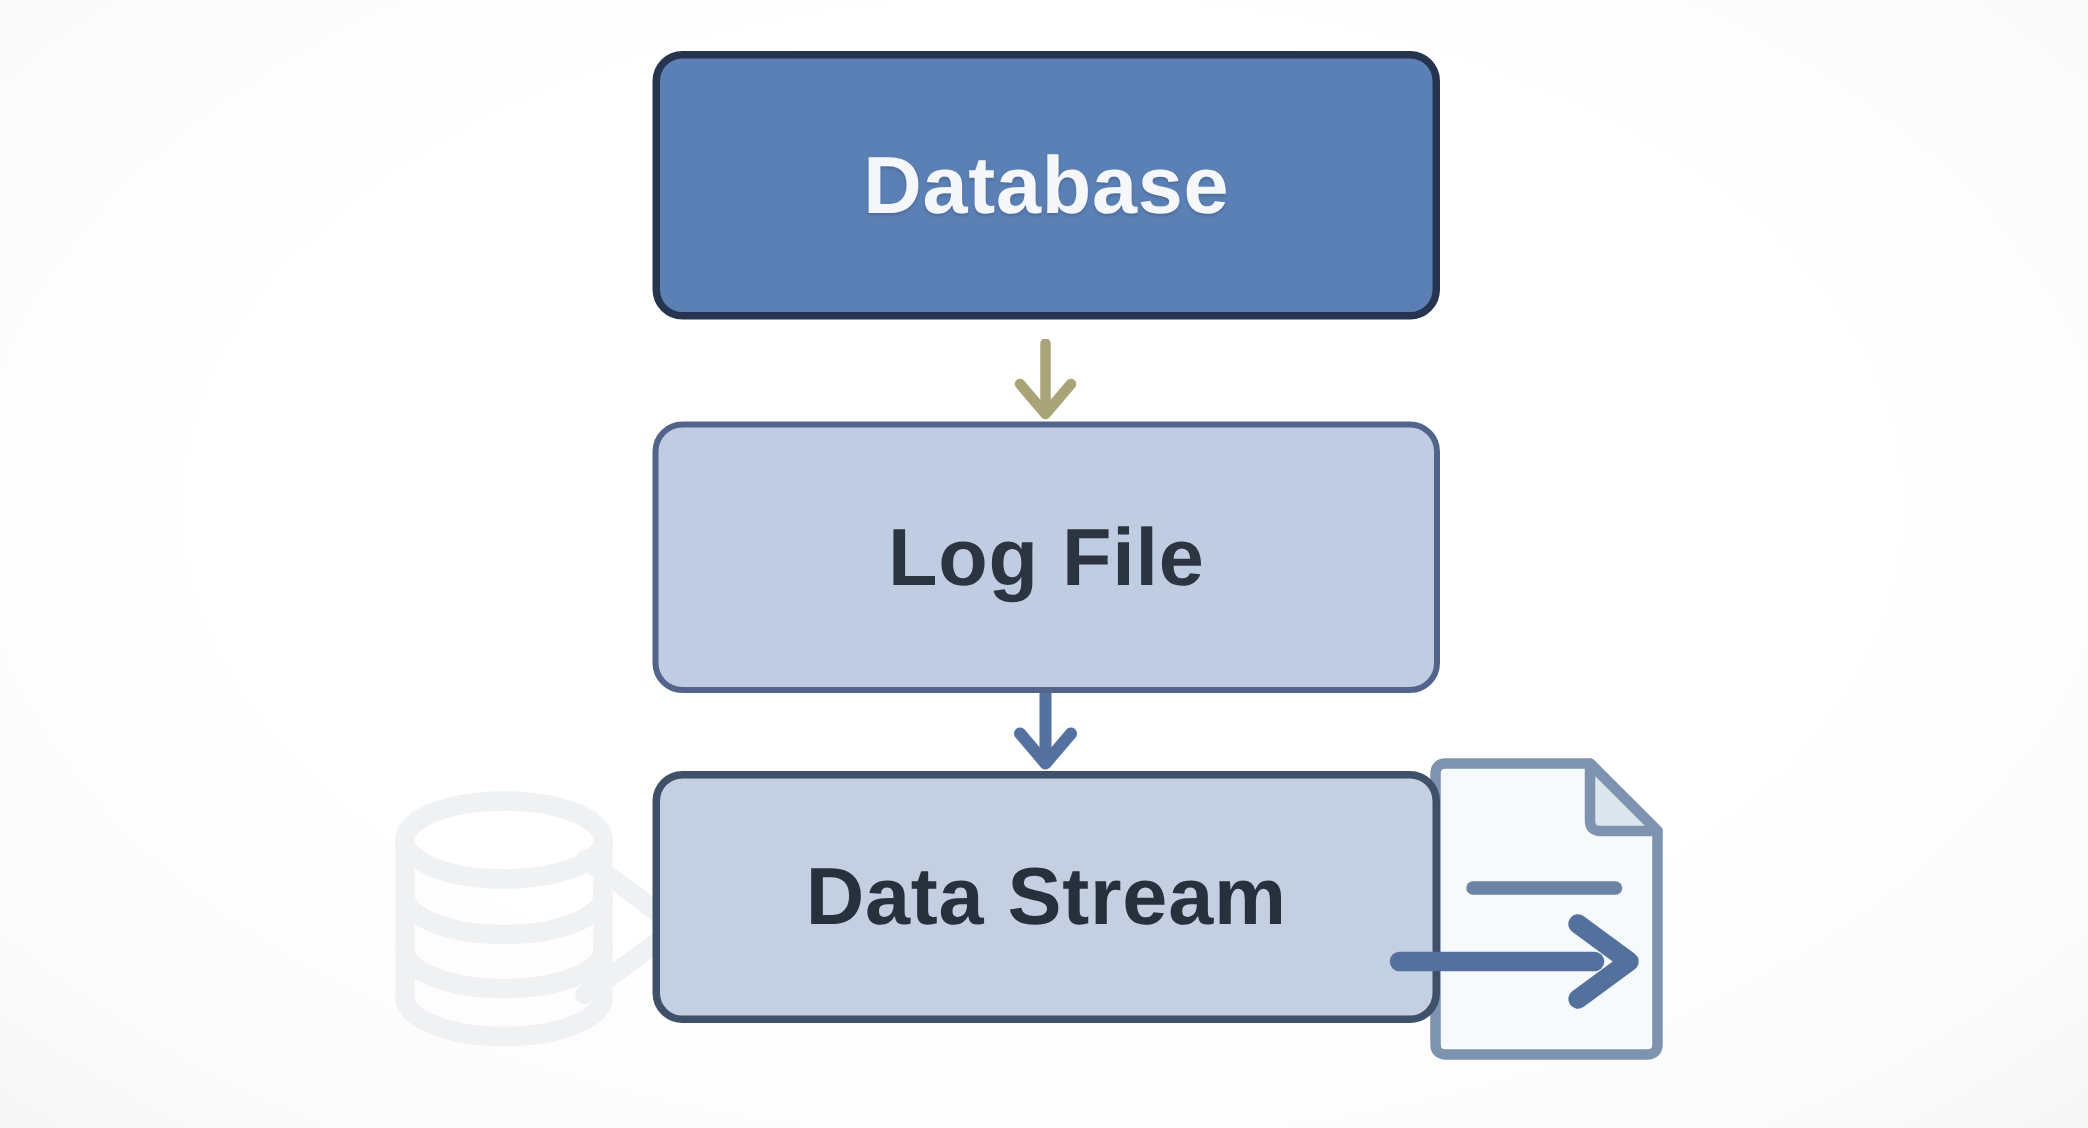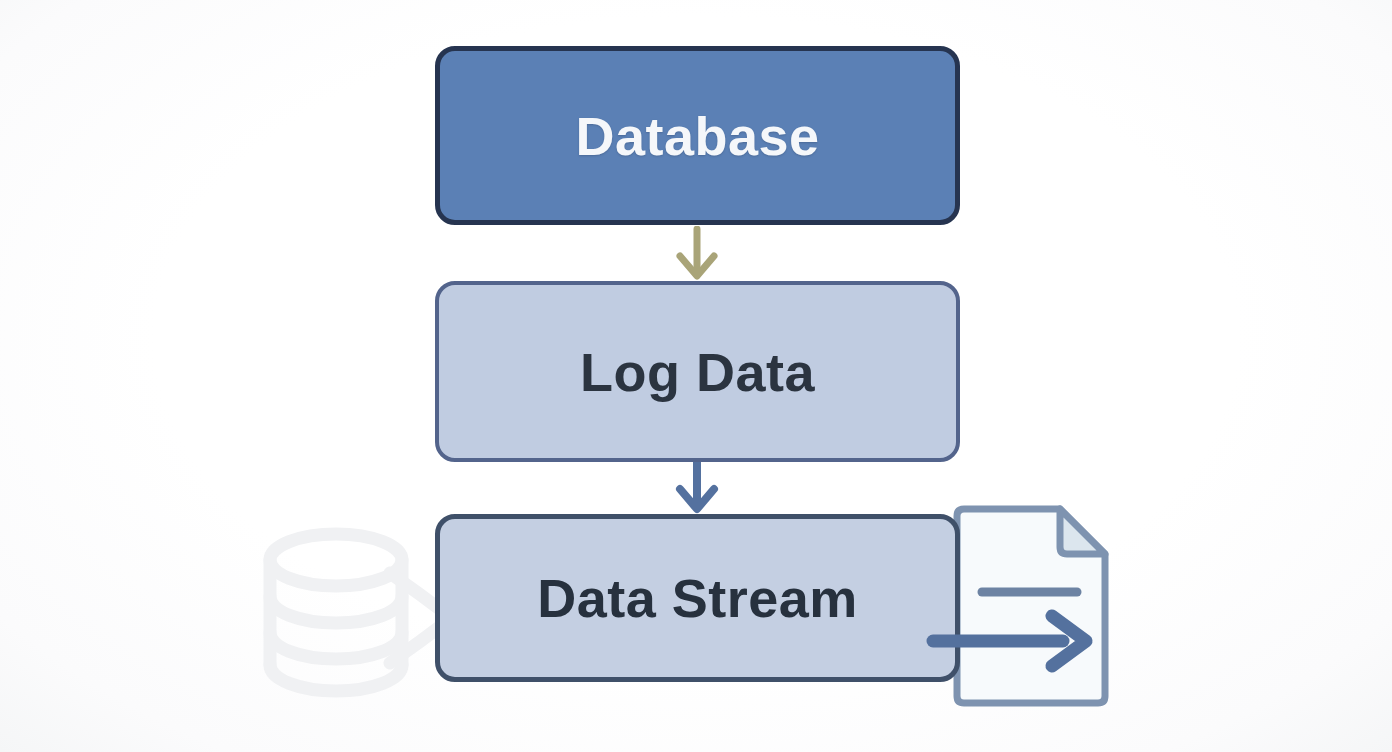--- a/index.html
+++ b/index.html
@@ -22,21 +22,21 @@
     box-sizing: border-box;
     display: flex;
     align-items: center;
     justify-content: center;
     font-size: 54px;
     font-weight: 600;
     letter-spacing: 0.5px;
     border-radius: 20px;
   }
   .node-database {
-    top: 46px;
+    top: 34px;
     height: 179px;
     background: #5b80b5;
     border: 5px solid #263450;
     color: #f5f7fa;
     text-shadow: 0 1px 2px rgba(30,45,70,0.25);
     z-index: 4;
   }
   .node-log-file {
     top: 281px;
     height: 181px;
@@ -97,21 +97,21 @@
     </g>
   </svg>
 
   <svg class="doc-icon" width="165" height="218" viewBox="0 0 165 218" aria-hidden="true">
     <path d="M 14 12 Q 7 12 7 19 L 7 199 Q 7 206 14 206 L 148 206 Q 155 206 155 199 L 155 57 L 110 12 Z" fill="#f7fafc" stroke="#7e93b0" stroke-width="7" stroke-linejoin="round"></path>
     <path d="M 110 12 L 110 50 Q 110 57 117 57 L 155 57 Z" fill="#dce6ee" stroke="#7e93b0" stroke-width="7" stroke-linejoin="round"></path>
   </svg>
 
   <div class="node node-database">Database</div>
 
-  <div class="node node-log-file">Log Data</div>
+  <div class="node node-log-file">Log File</div>
 
   <div class="node node-data-stream">Data Stream</div>
 
   <svg class="arrow-vert arrow-db-log" width="50" height="56" viewBox="0 0 50 56" aria-hidden="true">
     <g fill="none" stroke="#a9a478" stroke-width="7" stroke-linecap="round" stroke-linejoin="round">
       <path d="M 25 3 L 25 44"></path>
       <path d="M 8 30 L 25 50 L 42 30"></path>
     </g>
   </svg>
 

